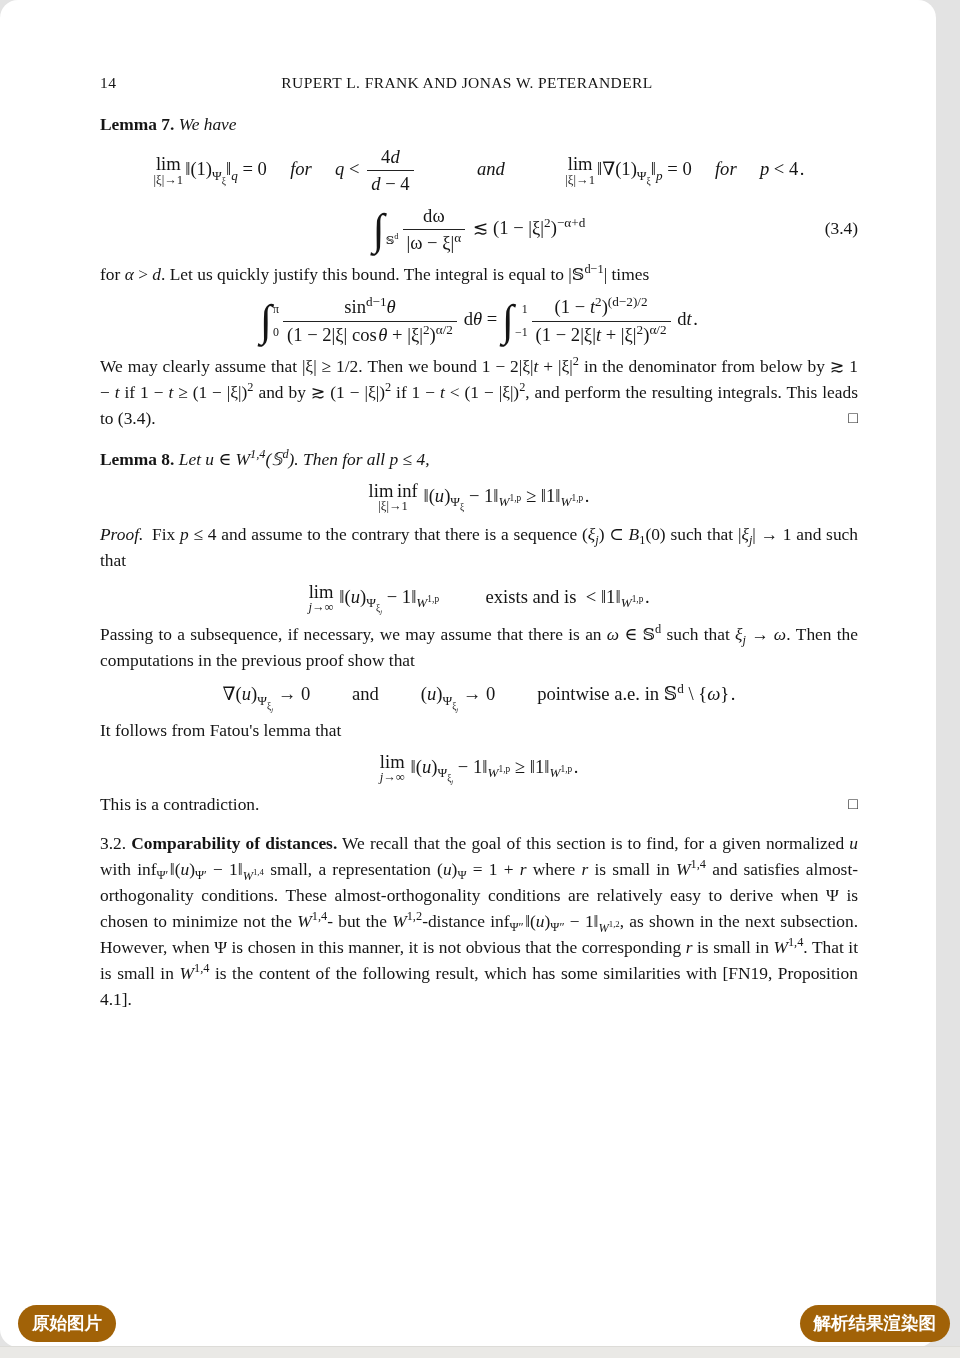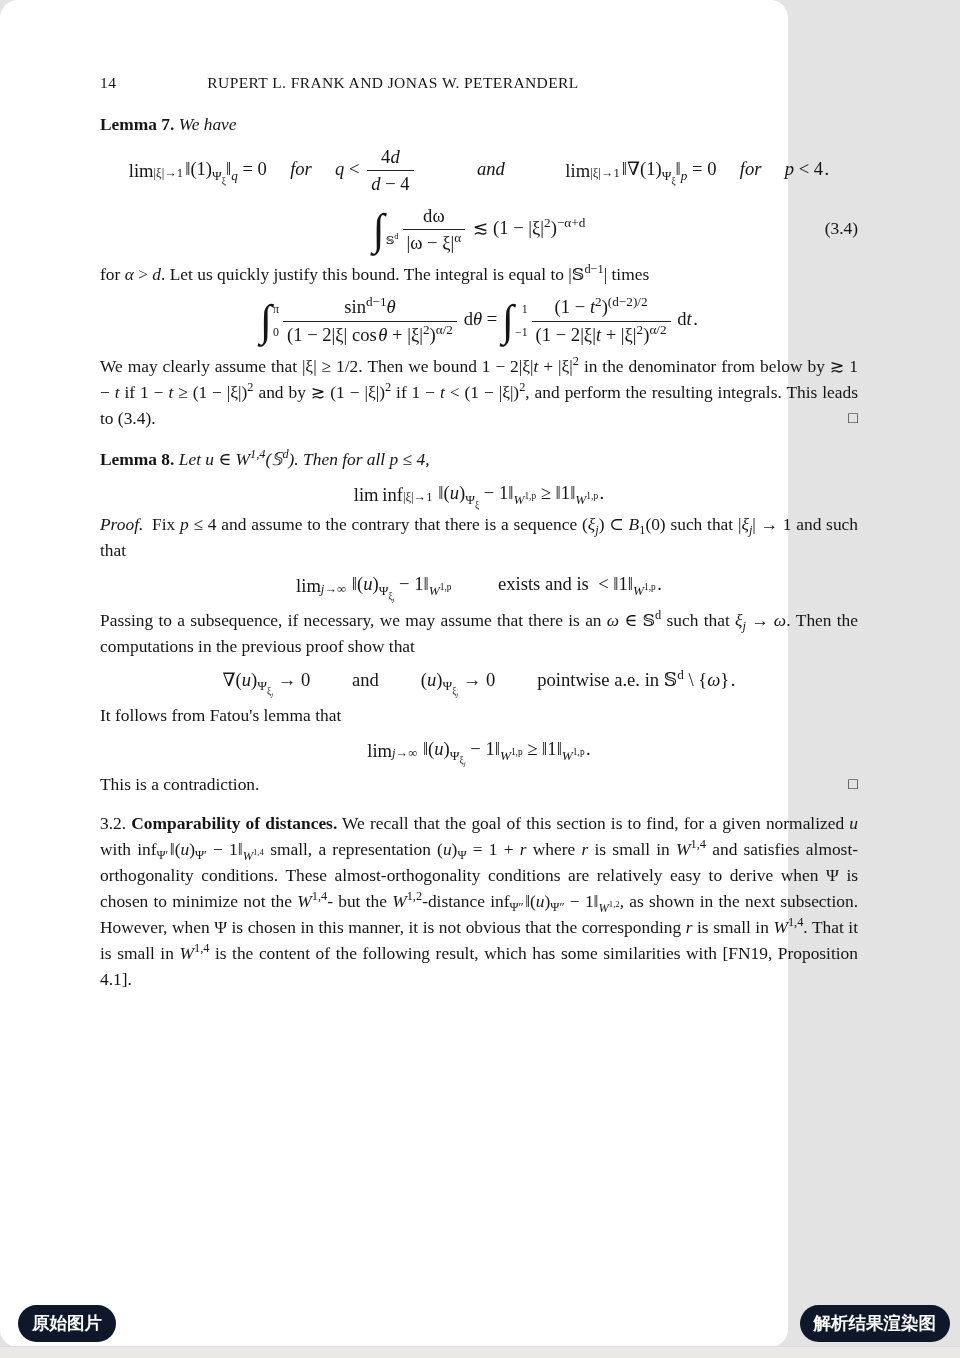--- a/index.html
+++ b/index.html
@@ -2,21 +2,21 @@
 <html><head>
 <meta charset="utf-8">
 <style>
   html,body { margin:0; padding:0; }
   body {
     background:#e3e3e3;
     font-family:"Liberation Serif","DejaVu Serif",serif;
     width:960px; height:1358px; position:relative; overflow:hidden;
   }
   .page {
-    position:absolute; top:0; left:0; width:788px; height:1347px;
+    position:absolute; top:0; left:0; width:936px; height:1347px;
     background:#ffffff; border-radius:18px;
     color:#151515;
   }
   .bottom-strip {
     position:absolute; left:0; right:0; bottom:0; height:11px;
     background:#eae9e6; border-top:1px solid #dddcd8;
   }
   .pagehead {
     position:absolute; top:74px; left:100px; right:102px; height:20px;
     font-size:15.5px; letter-spacing:0.4px;
@@ -35,42 +35,42 @@
   .lemma-stmt { font-style:italic; }
   .lemma-label { font-weight:bold; }
   sub,sup { font-size:71%; line-height:0; }
   .eq {
     text-align:center; font-size:18.6px; margin:9px 0 7px 0;
     line-height:1.25;
   }
   .eqrow { position:relative; }
   .eqtag { position:absolute; right:0; top:50%; transform:translateY(-50%); font-size:17.4px; }
   .lim {
-    display:inline-flex; flex-direction:row; align-items:flex-end;
+    display:inline-flex; flex-direction:column; align-items:center;
     vertical-align:middle; line-height:1.05; margin-right:2px;
   }
   .lim .u { font-size:68%; }
   .frac {
     display:inline-flex; flex-direction:column; 
     vertical-align:middle; line-height:1.2; margin:0 3px;
   }
   .frac .n { padding:0 4px 2px 4px; }
   .frac .d { padding:2px 4px 0 4px; border-top:1.2px solid #222; }
   .intwrap { display:inline-flex; align-items:center; vertical-align:middle; margin-right:1px; }
   .bi { font-size:235%; line-height:0.85; font-style:normal; }
   .ilims {
     display:inline-flex; flex-direction:column; justify-content:space-between;
     font-size:64%; line-height:1; height:2.6em; padding-left:1px;
   }
   .ilims .top { align-self:flex-end; margin-top:-2px; }
   .ilims .bot { align-self:flex-start; margin-bottom:-2px; }
   .qed { float:right; font-size:16px; }
   .badge {
     position:absolute; bottom:16px; z-index:3;
-    background:#0f172a; color:#ffffff;
+    background:#a16207; color:#ffffff;
     font-family:"DejaVu Sans","Liberation Sans",sans-serif;
     font-weight:bold; font-size:17.5px; line-height:1;
     padding:10px 14px; border-radius:21px; white-space:nowrap;
   }
   .badge-left  { left:18px; }
   .badge-right { right:10px; }
 </style>
 </head>
 <body>
 

